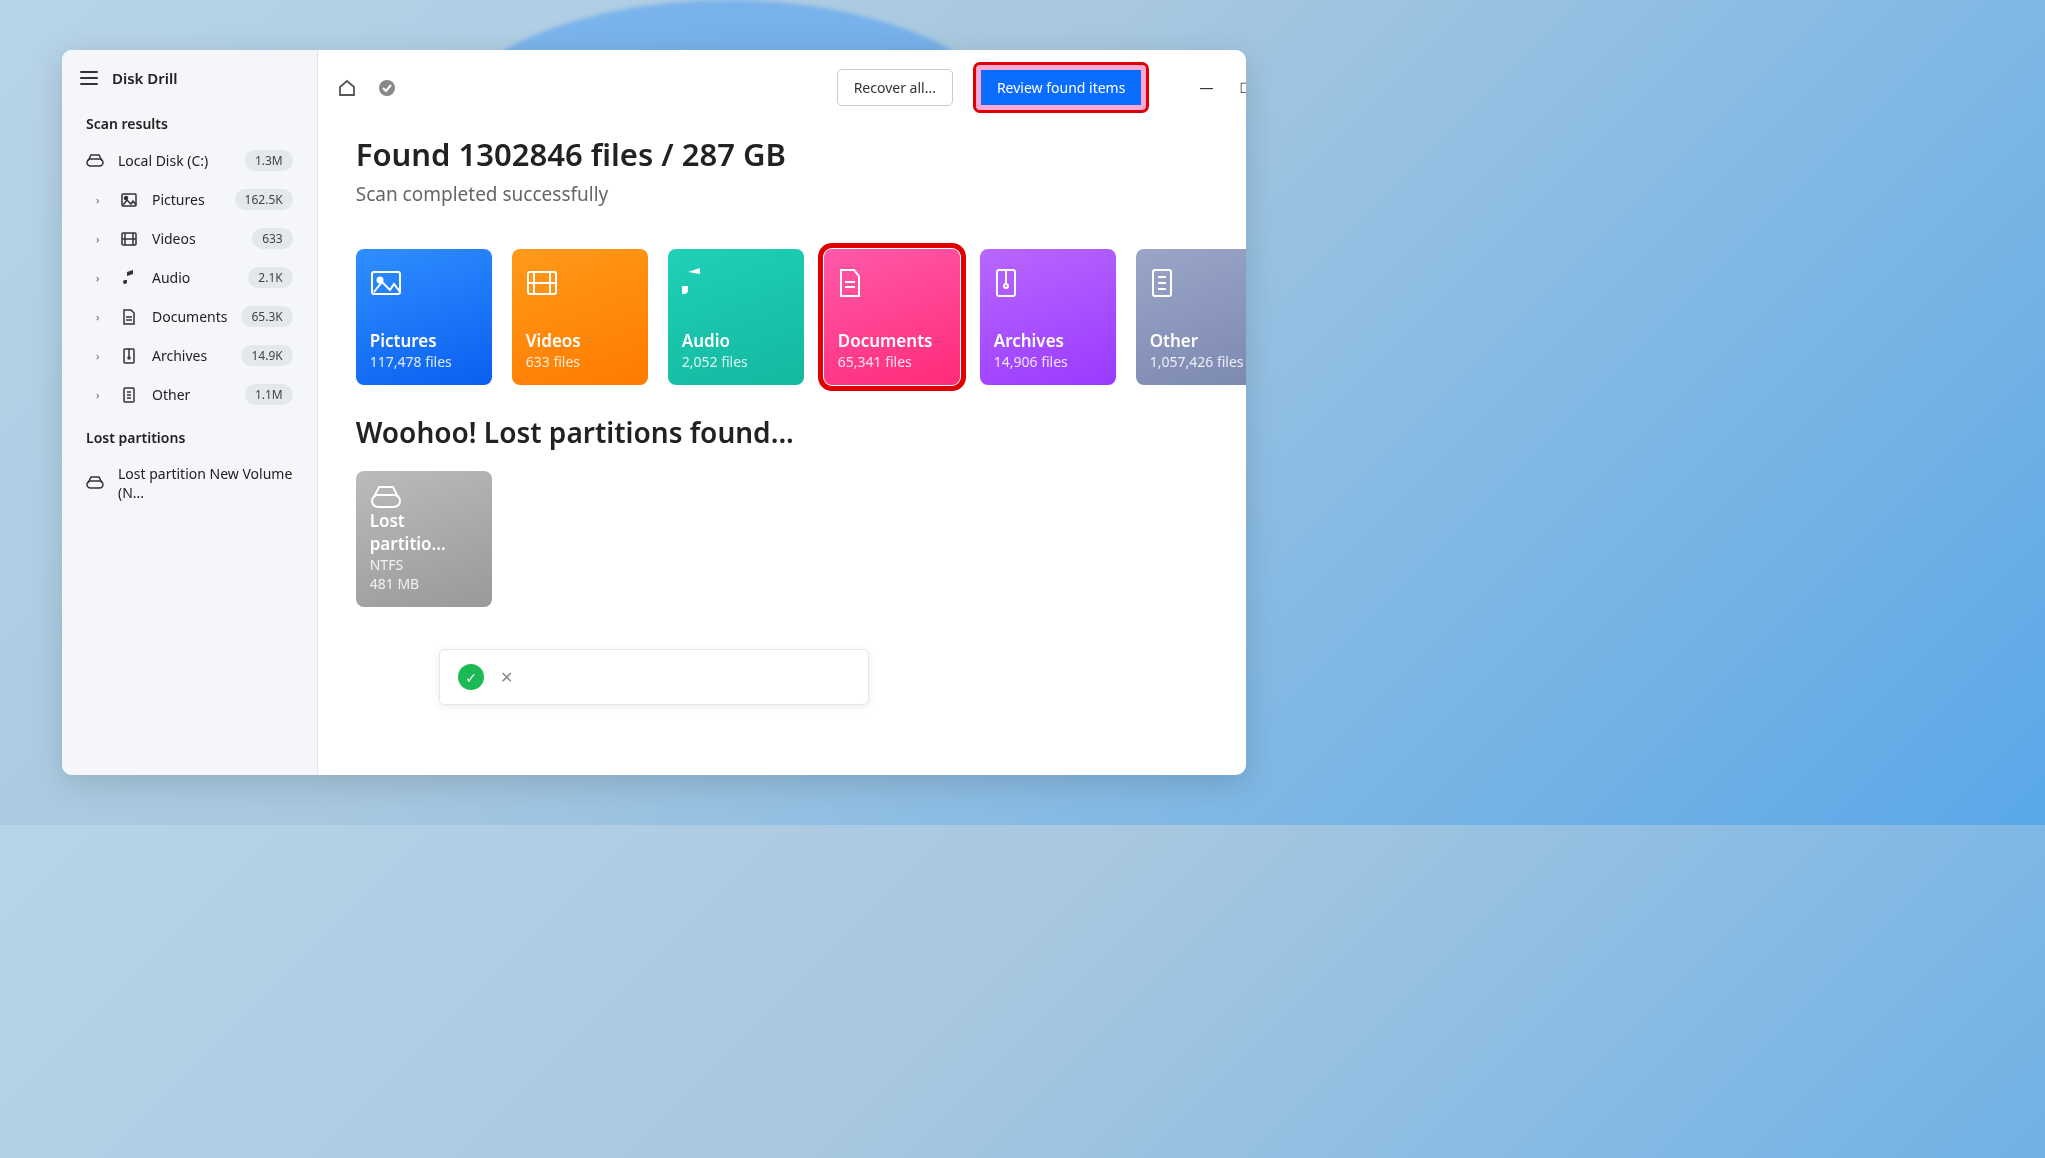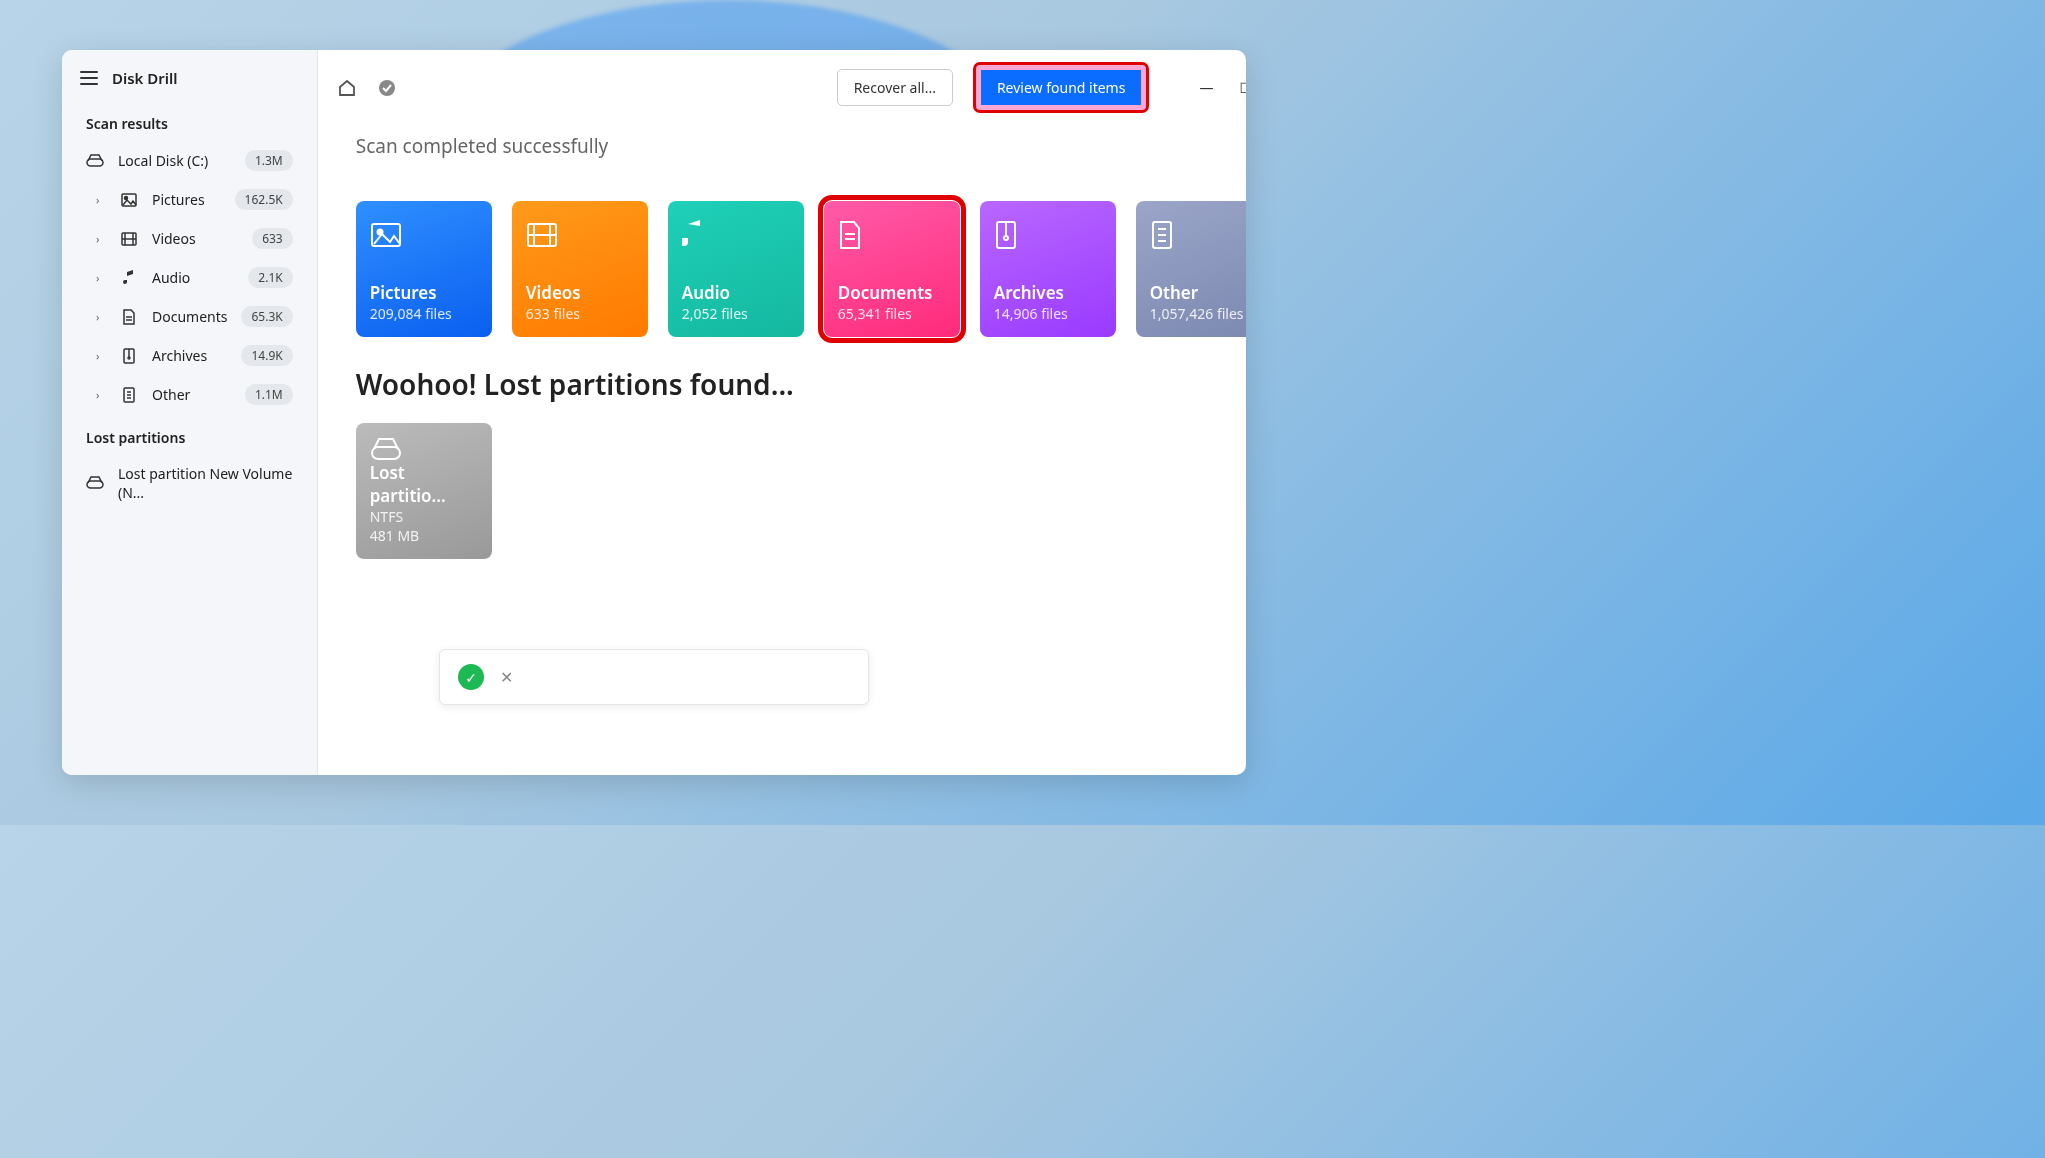--- a/index.html
+++ b/index.html
@@ -193,33 +193,34 @@
       <button class="btn">Recover all...</button>
       <button class="btn btn-primary highlight-red">Review found items</button>
       <div class="win-controls">
         <span>—</span>
         <span>☐</span>
         <span>✕</span>
       </div>
     </div>
 
     <div class="content">
+      <div class="heading">Found 1302846 files / 287 GB</div>
       <div class="subheading">Scan completed successfully</div>
 
       <div class="cards">
         <div class="card c-pic">
           <div class="card-ico">
               <svg width="32" height="26" viewBox="0 0 32 26" fill="none" stroke="#fff" stroke-width="2">
                 <rect x="2" y="2" width="28" height="22" rx="2"></rect>
                 <circle cx="10" cy="10" r="2.5" fill="#fff"></circle>
                 <path d="M4 22 L12 12 L20 20 L24 14 L30 22"></path>
               </svg>
             </div>
           <div class="card-title">Pictures</div>
-          <div class="card-sub">209,084 files</div>
+          <div class="card-sub">117,478 files</div>
         </div>
         <div class="card c-vid">
           <div class="card-ico">
               <svg width="32" height="26" viewBox="0 0 32 26" fill="none" stroke="#fff" stroke-width="2">
                 <rect x="2" y="2" width="28" height="22" rx="2"></rect>
                 <line x1="8" y1="2" x2="8" y2="24"></line>
                 <line x1="24" y1="2" x2="24" y2="24"></line>
                 <line x1="2" y1="13" x2="30" y2="13"></line>
               </svg>
             </div>

